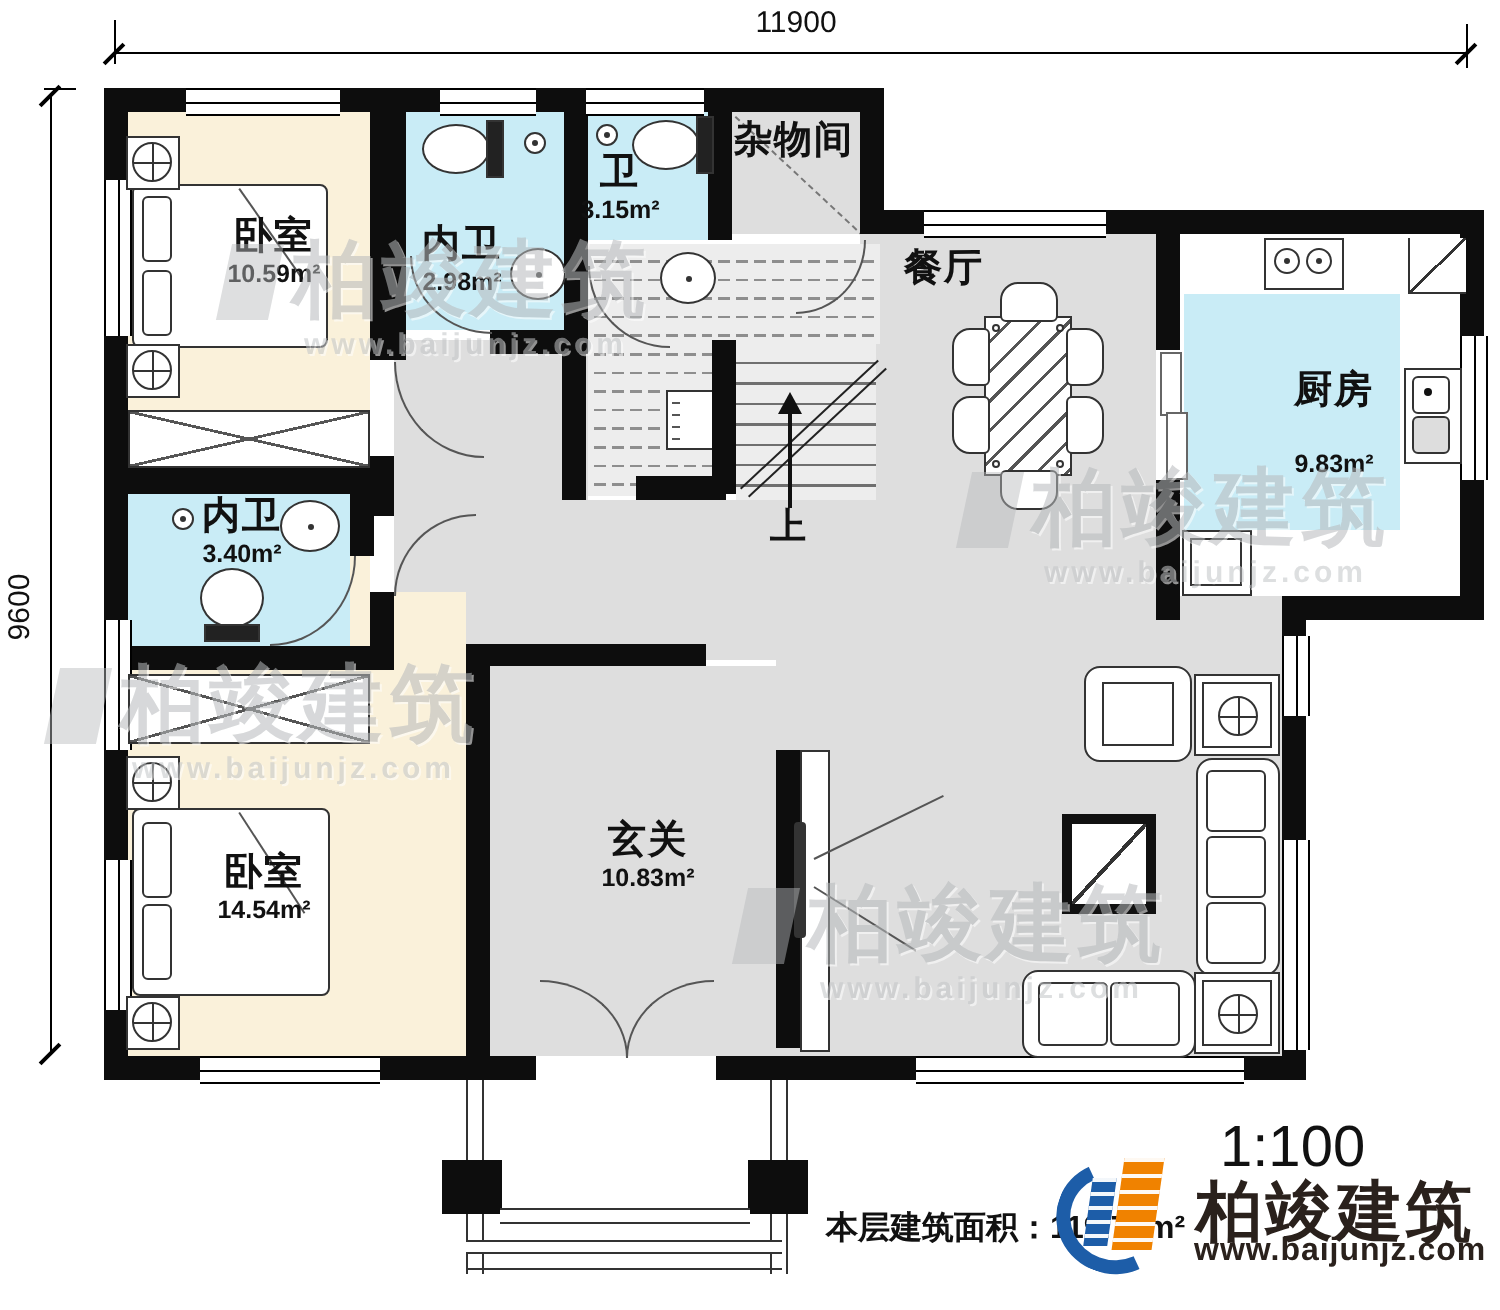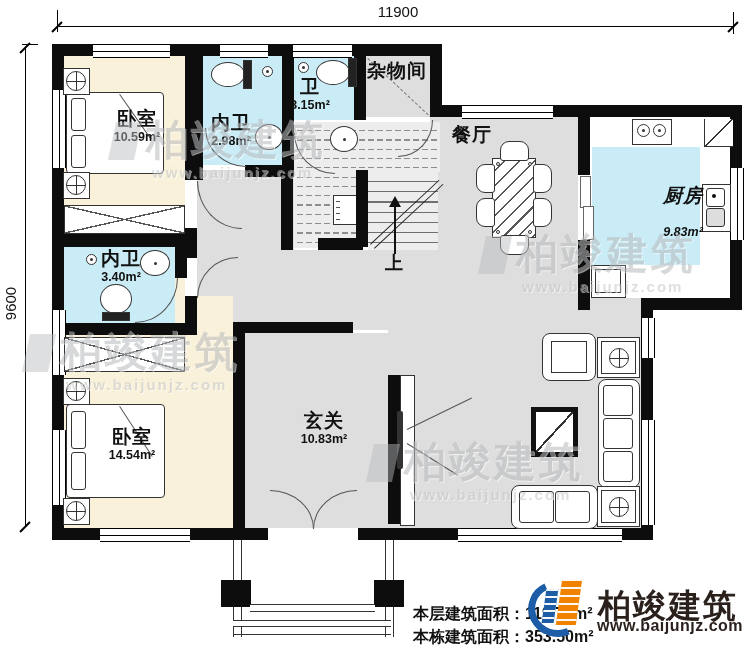--- a/index.html
+++ b/index.html
@@ -275,21 +275,21 @@
   <div class="rlabel" style="left:284px;top:76px;width:52px;">
     <span class="rname">卫</span>
     <span class="rarea">3.15m²</span>
   </div>
   <div class="rlabel" style="left:358px;top:60px;width:78px;">
     <span class="rname">杂物间</span>
   </div>
   <div class="rlabel" style="left:442px;top:124px;width:60px;">
     <span class="rname">餐厅</span>
   </div>
-  <div class="rlabel" style="left:652px;top:185px;width:62px;font-style:italic;">
+  <div class="rlabel" style="left:636px;top:185px;width:62px;">
     <span class="rname">厨房</span>
     <span class="rarea" style="margin-top:18px;">9.83m²</span>
   </div>
   <div class="rlabel" style="left:90px;top:248px;width:62px;">
     <span class="rname">内卫</span>
     <span class="rarea">3.40m²</span>
   </div>
   <div class="rlabel" style="left:96px;top:426px;width:72px;">
     <span class="rname">卧室</span>
     <span class="rarea">14.54m²</span>
@@ -322,25 +322,23 @@
   </div>
   <div class="wm" style="left:26px;top:324px;">
     <span class="wm-ic"></span><span class="wm-name">柏竣建筑</span>
     <span class="wm-url" style="margin-left:40px;">www.baijunjz.com</span>
   </div>
   <div class="wm" style="left:370px;top:434px;">
     <span class="wm-ic"></span><span class="wm-name">柏竣建筑</span>
     <span class="wm-url" style="margin-left:40px;">www.baijunjz.com</span>
   </div>
 
+  <div class="scale-txt" style="left:610px;top:558px;">1:100</div>
   <div class="area-line" style="left:413px;top:604px;">
     <span>本层建筑面积：</span><span>119.70m²</span>
-  </div>
-  <div class="area-line" style="left:413px;top:627px;">
-    <span>本栋建筑面积：</span><span>353.50m²</span>
   </div>
 
   <div class="abs" style="left:532px;top:577px;width:66px;height:74px;">
     <div class="abs" style="left:-4px;top:4px;width:58px;height:56px;border:7px solid transparent;border-left:7px solid #1d5da8;border-bottom:7px solid #1d5da8;border-radius:50%;transform:rotate(20deg);"></div>
     <div class="abs" style="left:12px;top:12px;width:12px;height:34px;background:#1d5da8;transform:skewX(-8deg);background-image:repeating-linear-gradient(180deg,rgba(255,255,255,.95) 0 2px,transparent 2px 7px);"></div>
     <div class="abs" style="left:27px;top:2px;width:20px;height:46px;background:#f08200;transform:skewX(-8deg);background-image:repeating-linear-gradient(180deg,rgba(255,255,255,.95) 0 2px,transparent 2px 8px);"></div>
   </div>
   <div class="brand-name" style="left:598px;top:584px;">柏竣建筑</div>
   <div class="brand-url" style="left:597px;top:617px;">www.baijunjz.com</div>
 

